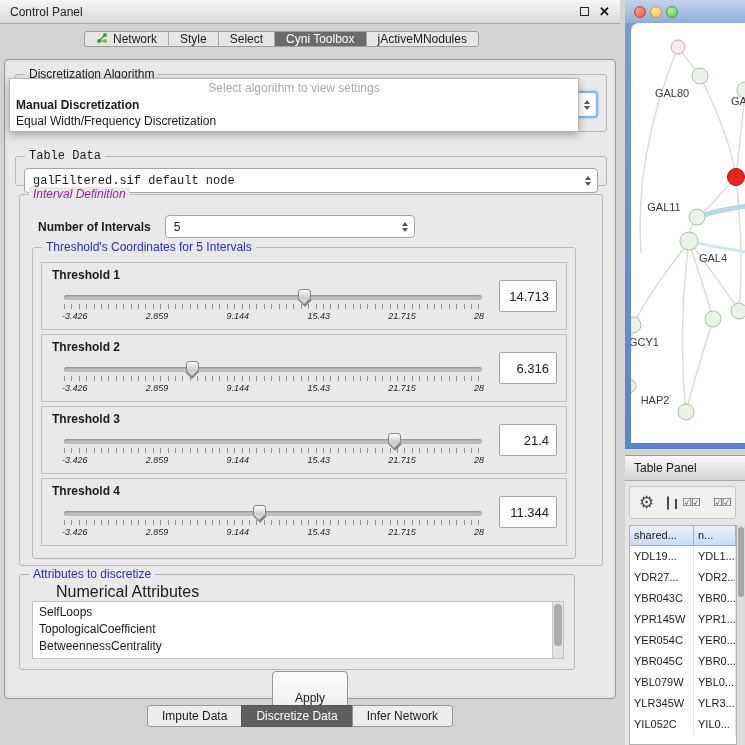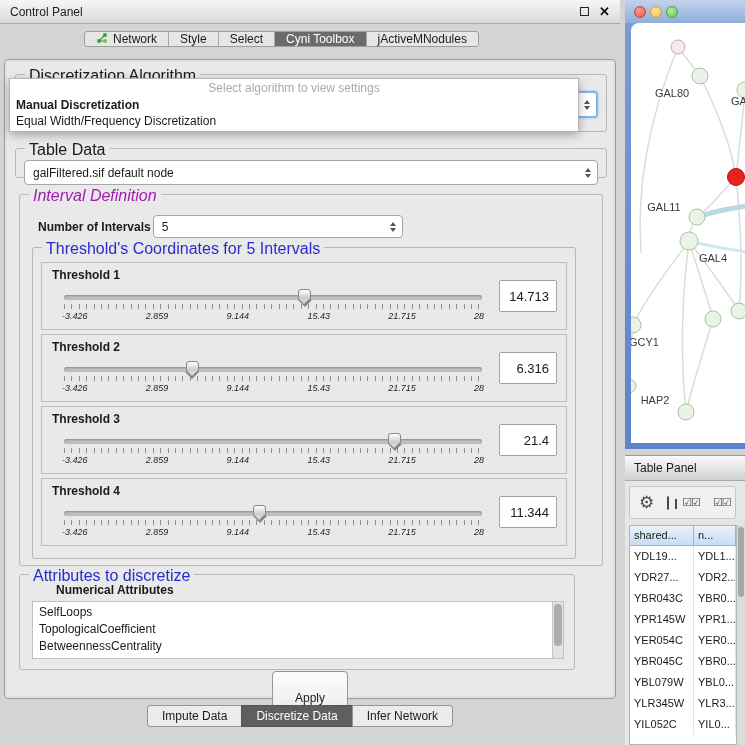--- a/index.html
+++ b/index.html
@@ -25,21 +25,21 @@
     border-left:1px solid #a8a8a8; color:#1a1a1a; white-space:nowrap; }
   .ttab:first-child { border-left:none; }
   .ttab.selected { background:#6b6b6b; color:#fff; }
 
   .main-panel { position:absolute; left:4px; top:59px; width:612px; height:640px;
     border:1px solid #9c9c9c; border-radius:4px; background:#e9e9e9;
     box-shadow:inset 0 0 0 2px #e2e2e2; }
 
   .group { position:absolute; border:1px solid #b8b8b8; border-radius:3px; }
   .group-title { position:absolute; top:-8px; left:9px; background:#e9e9e9;
-    padding:0 4px; font-size:16px; white-space:nowrap; }
+    padding:0 4px; font-size:12px; white-space:nowrap; }
   .gt-green { color:#a21caf;font-style:italic; }
   .gt-blue { color:#2a2ad0; }
 
   
   .algo-group { left:10px; top:14px; width:592px; height:58px; }
   .combo { position:relative; background:#fff; border:1px solid #a5a5a5; border-radius:4px;
     display:flex; align-items:center; padding:0 20px 0 8px; font-size:12px; }
   .combo.focus { border:2px solid #84b3e8; box-shadow:0 0 3px #9cc4ef; }
   .algo-combo { position:absolute; left:8px; top:16px; right:8px; height:27px; }
   .combo-arrows { position:absolute; right:6px; top:50%; transform:translateY(-50%);
@@ -49,25 +49,25 @@
   .combo-arrows .up   { border-bottom:4px solid #555; }
   .combo-arrows .down { border-top:4px solid #555; }
 
   .algo-popup { position:absolute; left:4px; top:18px; width:570px; height:54px;
     background:#fff; border:1px solid #b5b5b5; box-shadow:0 3px 9px rgba(0,0,0,.3);
     z-index:6; padding-top:2px; }
   .popup-hint { text-align:center; color:#aaa; font-size:12px; height:16px; }
   .popup-item { font-size:12px; padding:1px 6px; height:16px; }
   .popup-item.bold { font-weight:bold; }
 
-  .tabledata-group { left:10px; top:88px; width:592px; height:30px; }
+  .tabledata-group { left:10px; top:96px; width:592px; height:30px;font-family:Liberation Mono, monospace; }
   .td-combo { position:absolute; left:8px; top:11px; right:8px; height:25px; }
 
   .interval-group { left:14px; top:134px; width:584px; height:372px; }
-  .noi-row { position:absolute; left:18px; top:20px; display:flex; align-items:center; gap:2px; }
+  .noi-row { position:absolute; left:18px; top:20px; display:flex; align-items:center; gap:14px; }
   .noi-label { font-weight:bold; font-size:12px; }
   .noi-combo { width:250px; height:23px; position:relative; }
 
   .thr-group { position:absolute; left:12px; top:52px; width:544px; height:312px; }
   .thr-box { position:absolute; left:8px; right:8px; height:68px;
     border:1px solid #bdbdbd; background:#e9e9e9; }
   .thr-label { position:absolute; left:10px; top:5px; font-weight:bold; font-size:12px; }
   .slider { position:absolute; left:20px; top:24px; right:82px; height:40px;font-style:italic; }
   .track { position:absolute; left:2px; right:2px; top:8px; height:5px;
     background:#bfbfbf; border-radius:3px; box-shadow:inset 0 1px 2px #8d8d8d; }
@@ -80,21 +80,21 @@
     border:5.5px solid transparent; border-top:5.5px solid #d6d6d6; border-bottom:0; }
   .ticks { position:absolute; left:2px; right:2px; top:17px; height:5px;
     background:repeating-linear-gradient(90deg,#8f8f8f 0,#8f8f8f 1px,transparent 1px,transparent 7.4px); }
   .scale { position:absolute; left:0; right:0; top:24px; display:flex;
     justify-content:space-between; font-size:9px; color:#222; white-space:nowrap; }
   .value-box { position:absolute; right:9px; top:50%; transform:translateY(-50%);
     width:58px; height:32px; background:#fff; border:1px solid #a3a3a3; border-radius:2px;
     display:flex; align-items:center; justify-content:flex-end; padding-right:7px; font-size:13px; }
 
   .attr-group { left:14px; top:514px; width:556px; height:96px; }
-  .attr-sub { position:absolute; left:12px; top:8px; font-weight:bold; font-size:12px;padding-left:24px; }
+  .attr-sub { position:absolute; left:12px; top:8px; font-weight:normal; font-size:16px;padding-left:24px; }
   .attr-list { position:absolute; left:12px; right:10px; top:26px; height:58px;
     background:#fff; border:1px solid #c2c2c2; overflow:hidden; padding:2px 0 0 6px; }
   .attr-item { font-size:12px; line-height:17px; white-space:nowrap; }
   .list-scroll { position:absolute; right:0; top:0; bottom:0; width:11px;
     background:#e2e2e2; border-left:1px solid #c4c4c4; }
   .list-thumb { position:absolute; left:1px; right:1px; top:2px; height:42px;
     background:#adadad; border-radius:4px; }
 
   .apply-btn { position:absolute; left:50%; transform:translateX(-50%); top:611px;
     padding:19px 22px; font-size:12px; background:linear-gradient(#fdfdfd,#e6e6e6);

